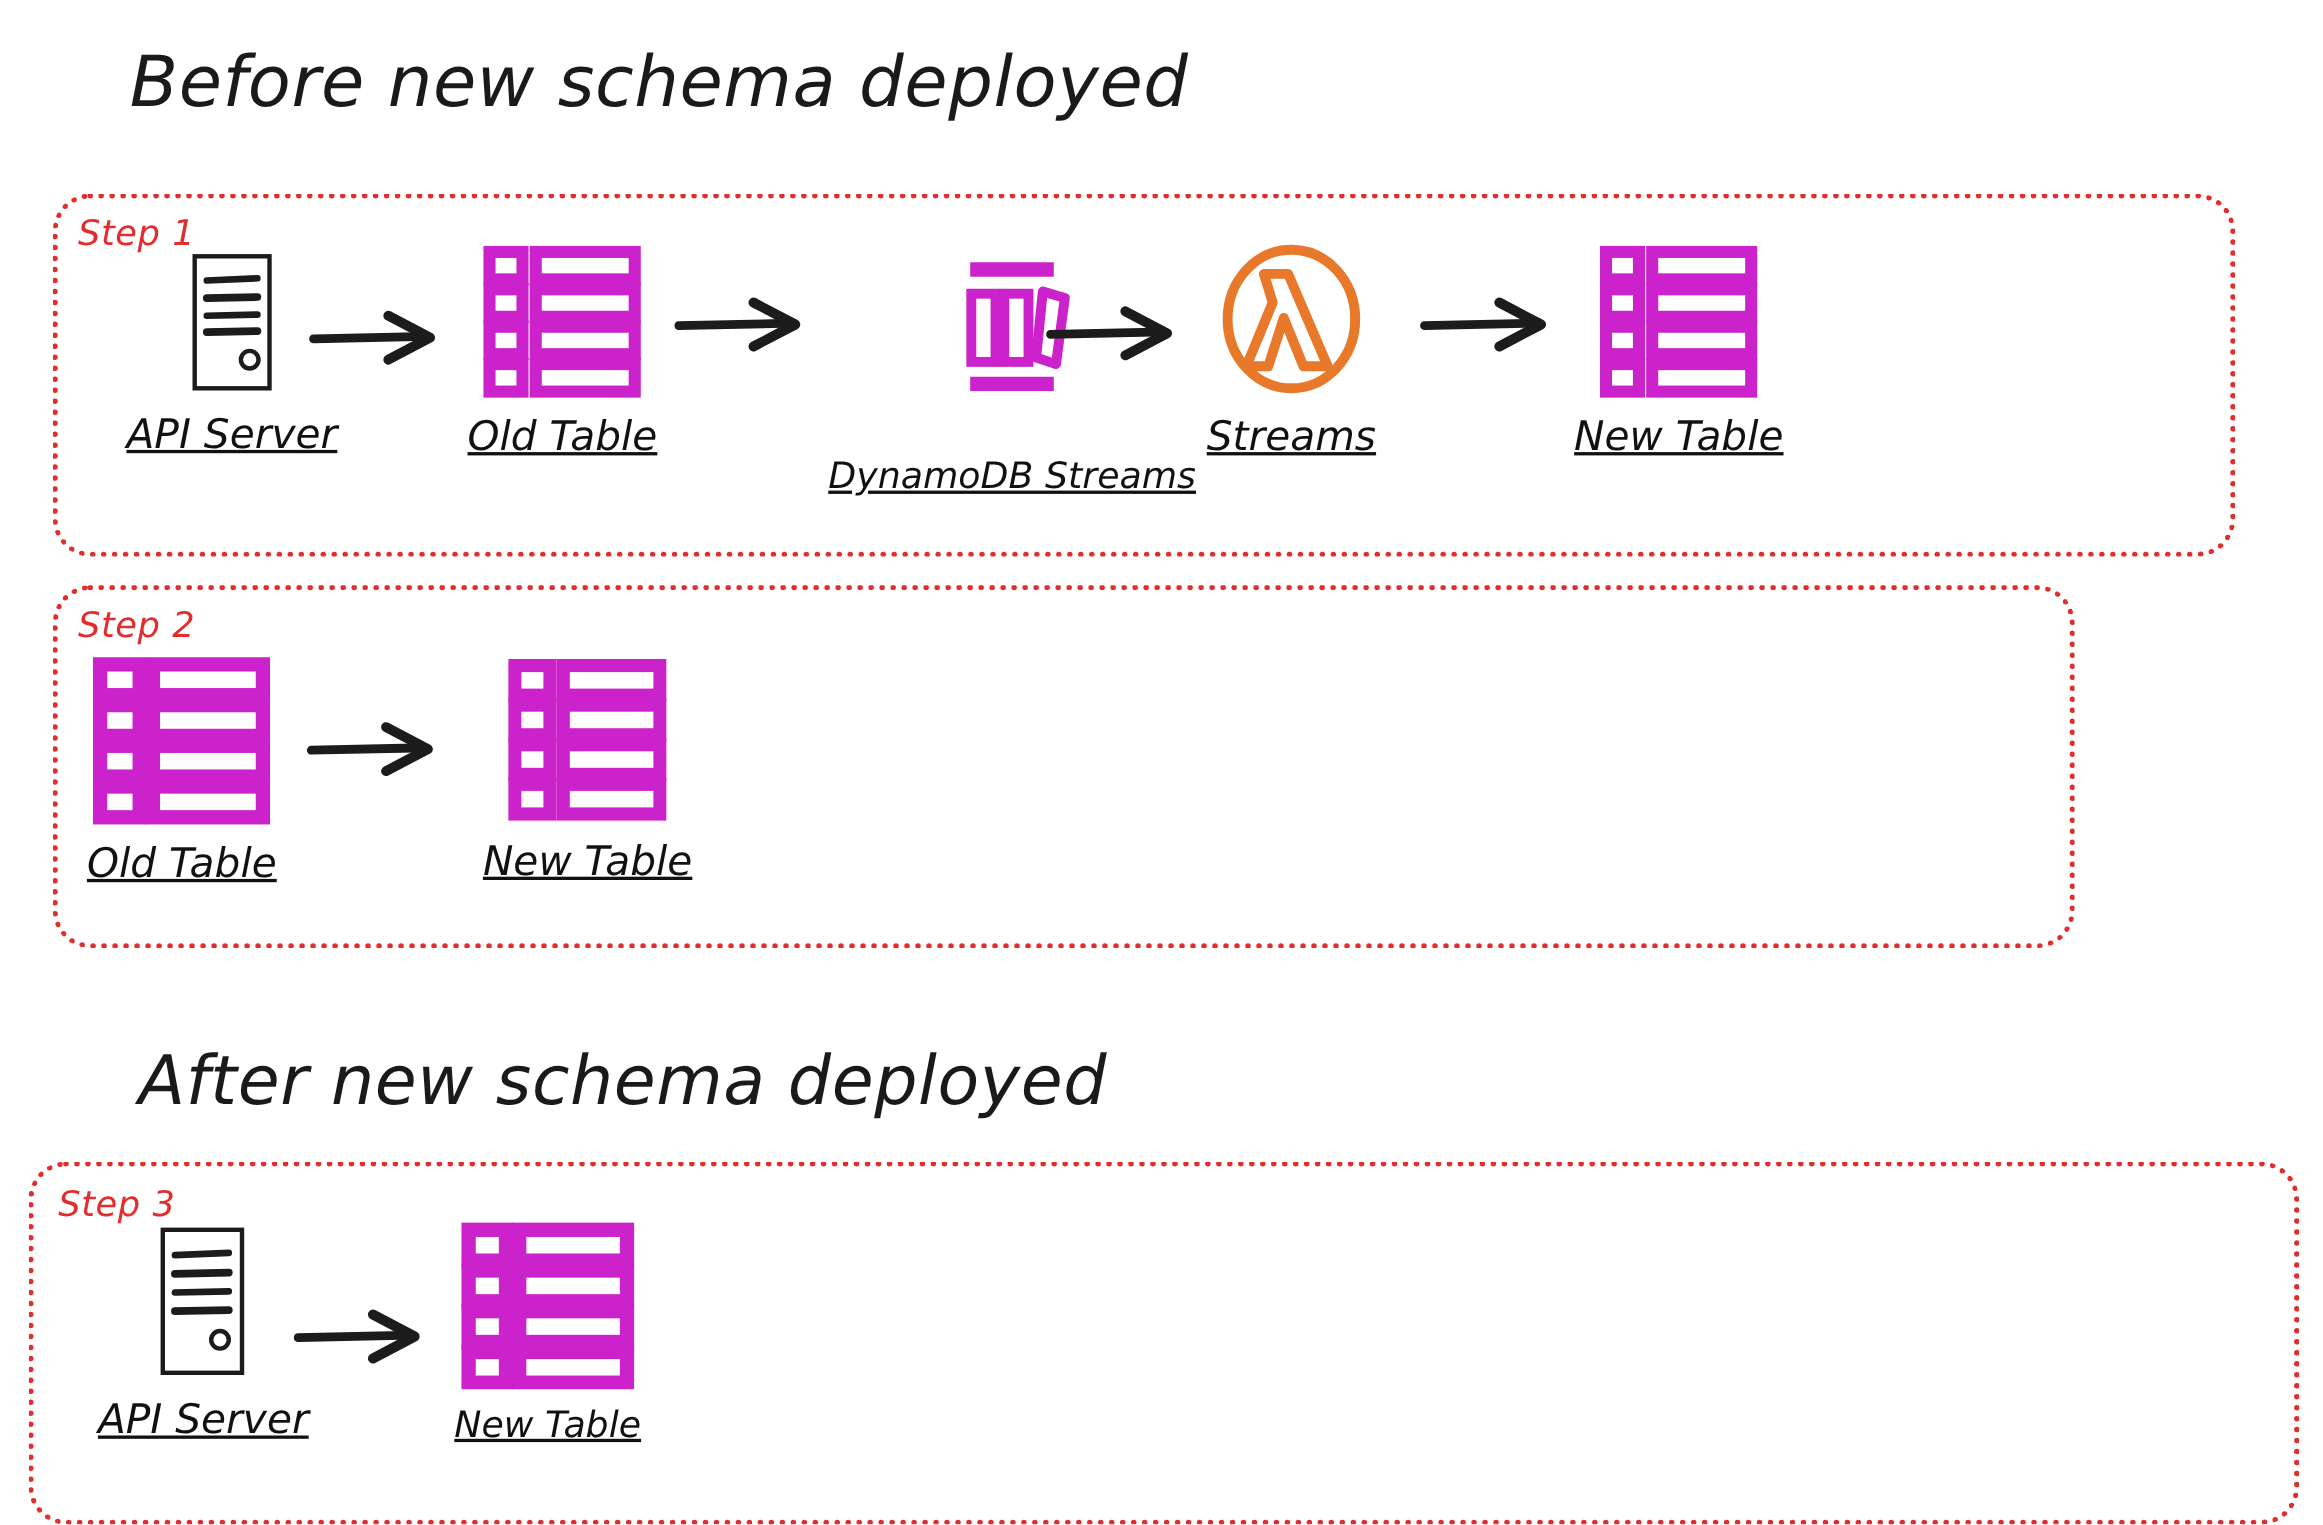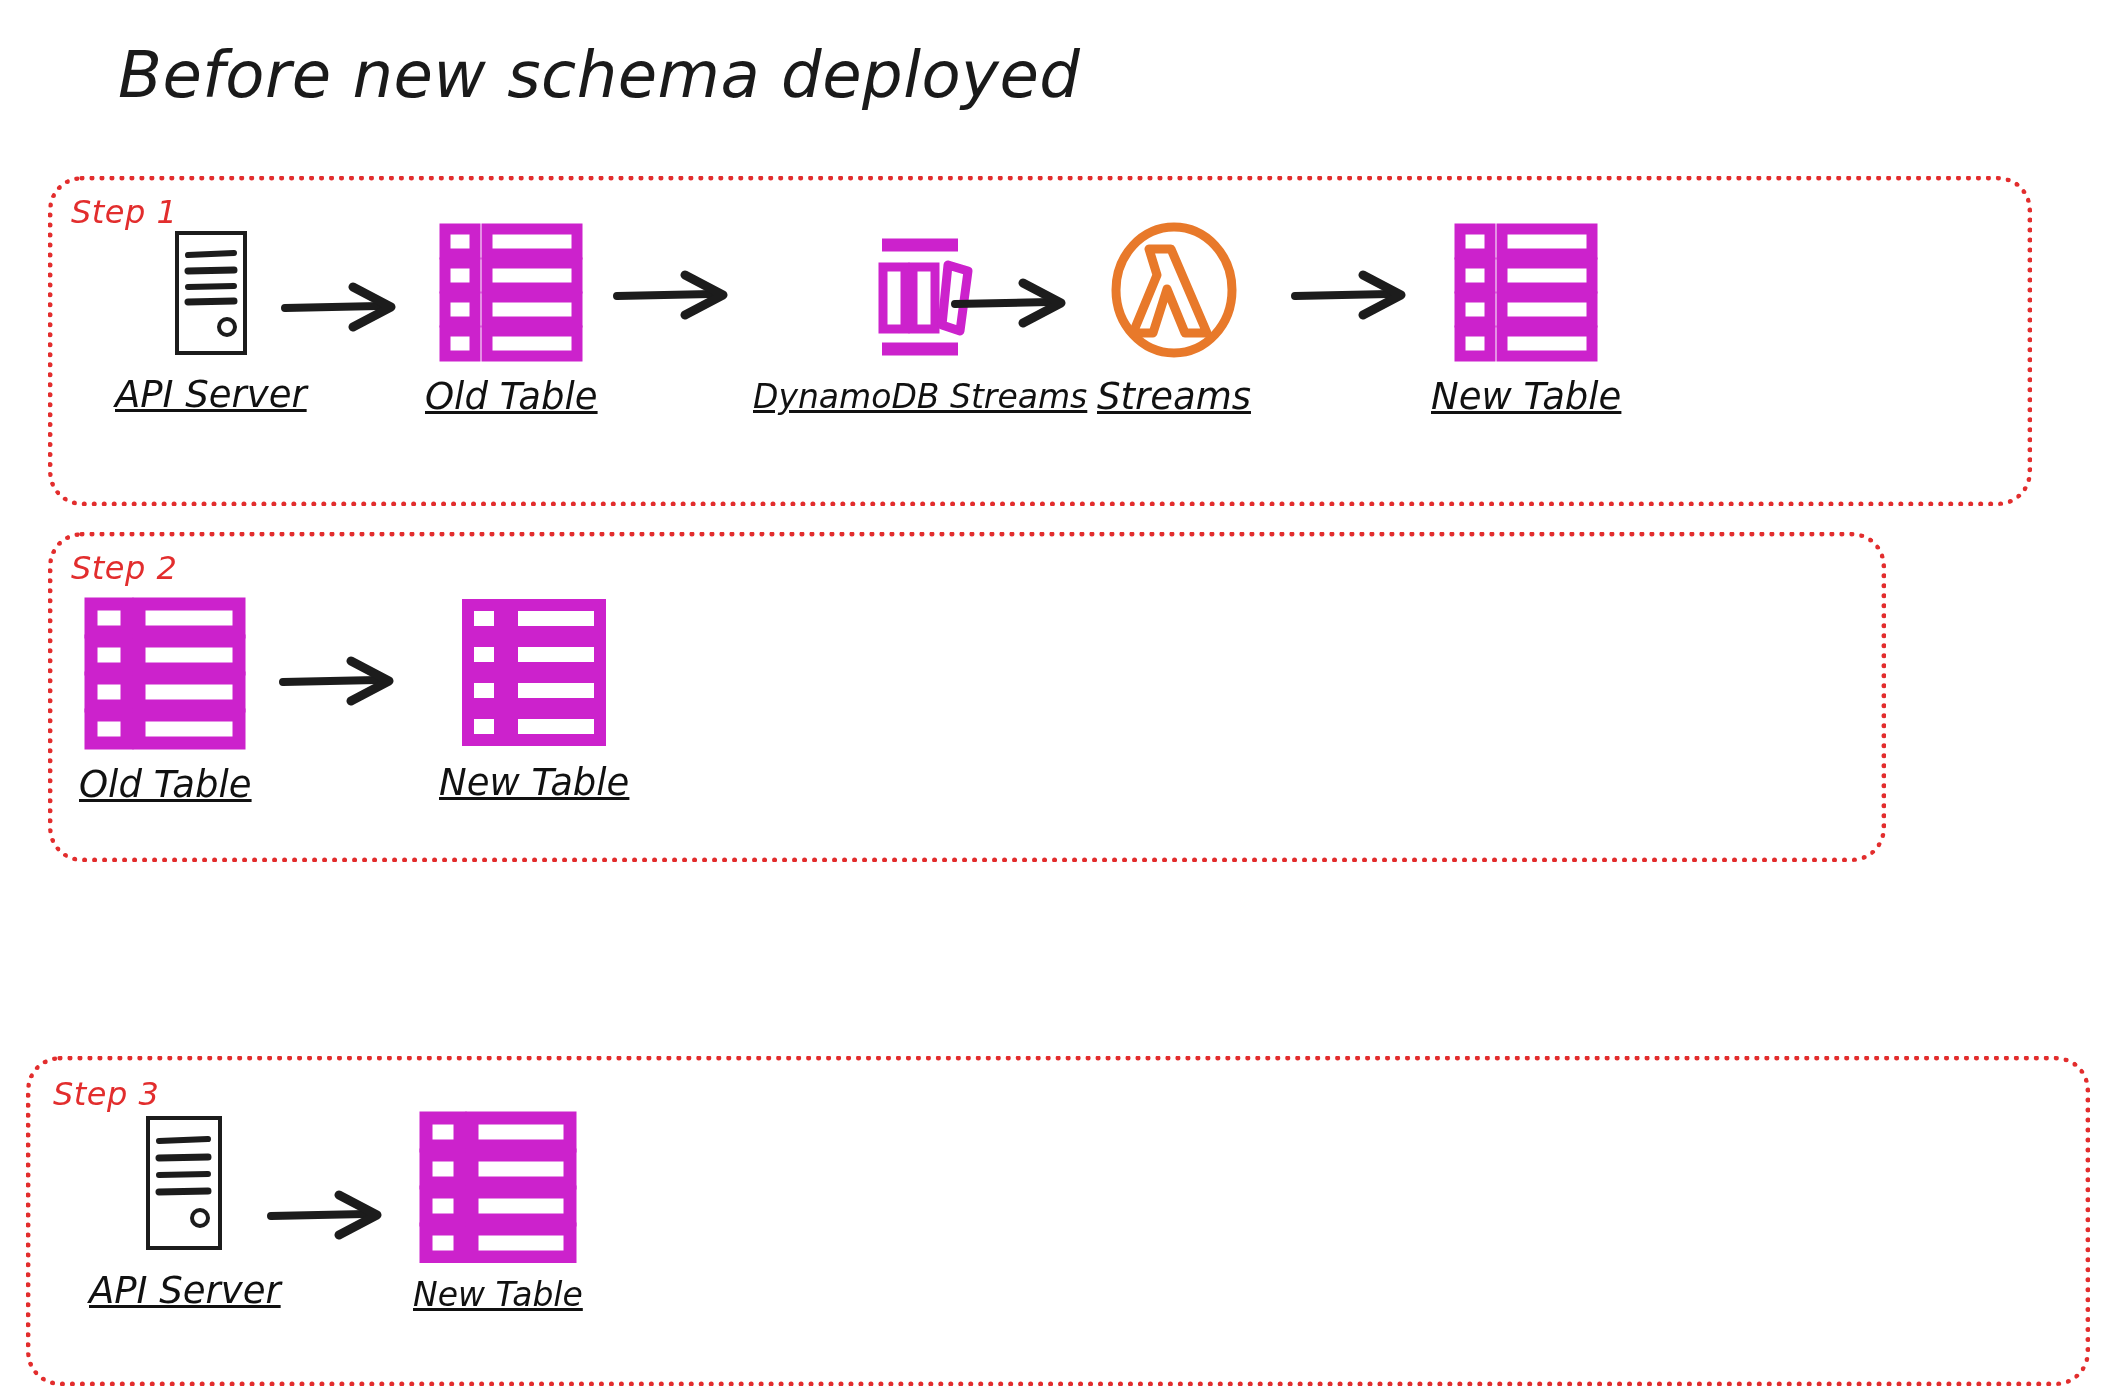--- a/index.html
+++ b/index.html
@@ -173,21 +173,21 @@
       <span class="node-label label-lg">Old Table</span>
     </div>
 
     <span class="arrow" style="left:560px; top:88px;">
       <svg width="120" height="52" viewBox="0 0 120 52">
         <path d="M4 27 L98 25" stroke="#1c1c1c" stroke-width="8" stroke-linecap="round"></path>
         <path d="M72 6 L110 26 L72 46" fill="none" stroke="#1c1c1c" stroke-width="9" stroke-linecap="round" stroke-linejoin="round"></path>
       </svg>
     </span>
 
-    <div class="node" style="left:700px; top:54px;">
+    <div class="node" style="left:700px; top:54px;gap:36px;">
       <span class="streams-icon">
         <svg width="128" height="126" viewBox="0 0 128 126">
           <g stroke="#cc22cc" fill="none">
             <path d="M26 10 L102 10" stroke-width="13" stroke-linecap="butt"></path>
             <rect x="27" y="32" width="22" height="62" stroke-width="9"></rect>
             <rect x="57" y="32" width="22" height="62" stroke-width="9"></rect>
             <path d="M92 30 L112 36 L104 96 L86 90 Z" stroke-width="9" stroke-linejoin="round"></path>
             <path d="M26 114 L102 114" stroke-width="13" stroke-linecap="butt"></path>
           </g>
         </svg>
@@ -279,20 +279,21 @@
             <rect x="50" y="78" width="88" height="27"></rect>
             <rect x="50" y="114" width="88" height="27"></rect>
           </g>
         </svg>
       </span>
       <span class="node-label label-lg">New Table</span>
     </div>
   </div>
 
 
+  <div class="section-title" id="title-after">After new schema deployed</div>
 
   <div class="step-box" id="step3-box">
     <div class="step-label" id="step3-label">Step 3</div>
 
     <div class="node" style="left:58px; top:52px;">
       <span class="server-icon">
         <svg width="86" height="140" viewBox="0 0 86 140">
           <rect x="6" y="5" width="72" height="130" fill="#ffffff" stroke="#1c1c1c" stroke-width="4"></rect>
           <path d="M17 28 L66 26" stroke="#1c1c1c" stroke-width="6" stroke-linecap="round"></path>
           <path d="M17 45 L66 44" stroke="#1c1c1c" stroke-width="7" stroke-linecap="round"></path>

